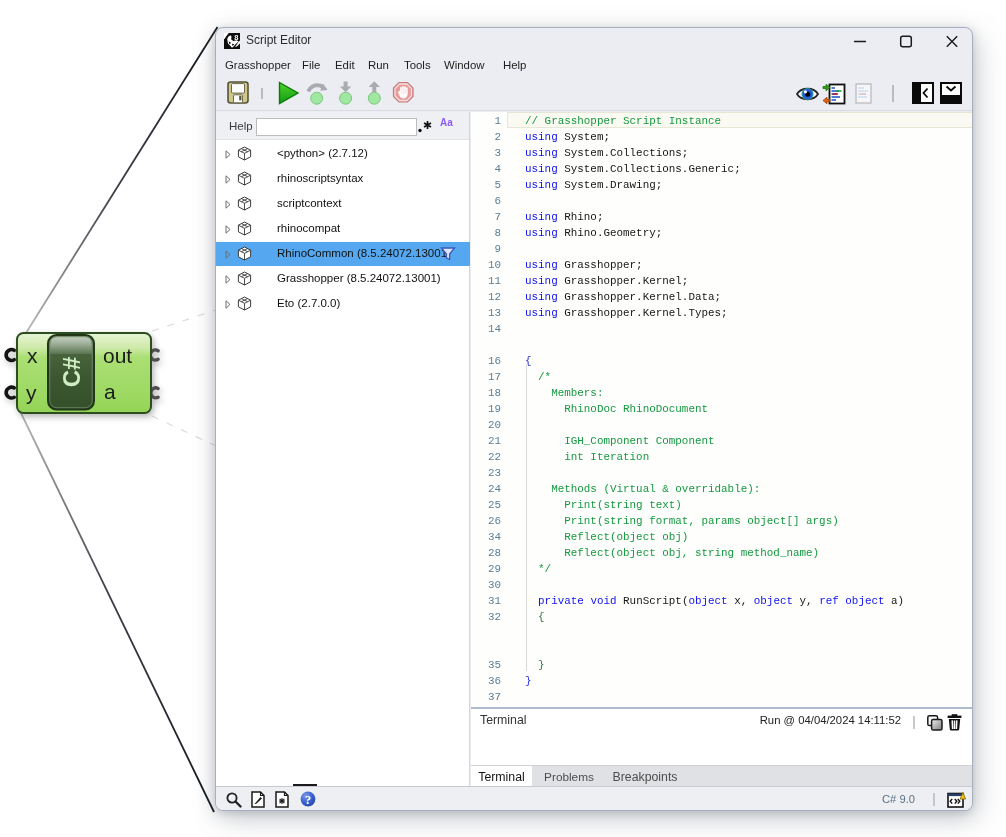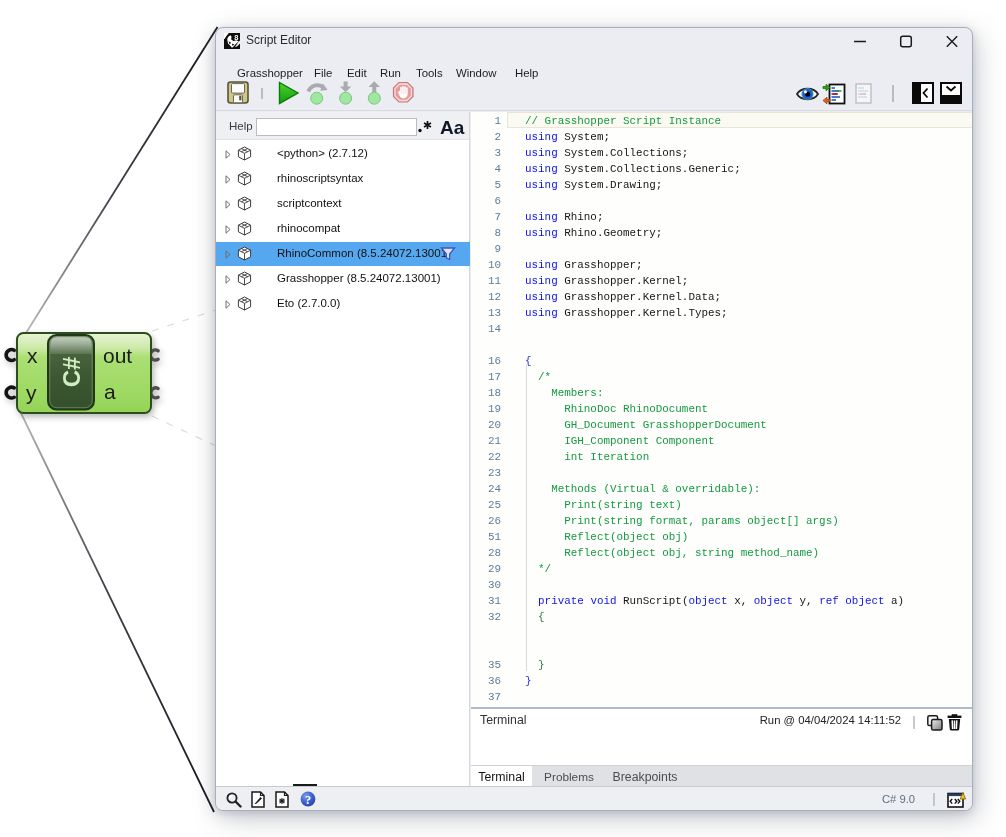--- a/index.html
+++ b/index.html
@@ -15,21 +15,21 @@
   overflow:hidden; }
 
 
 #titlebar { position:absolute; left:0; top:0; width:100%; height:27px; }
 #titlebar .ttl { position:absolute; left:30px; top:5px; font-size:12px; color:#2b2b2b; }
 #ticon { position:absolute; left:8px; top:5px; width:16px; height:16px; }
 .wbtn { position:absolute; top:0; width:14px; height:27px; }
 
 
 #menubar { position:absolute; left:0; top:27px; width:100%; height:22px; font-size:11.4px; color:#1d1d1d; }
-#menubar span { position:absolute; top:12px;margin-left:12px; }
+#menubar span { position:absolute; top:4px; }
 
 
 #toolbar { position:absolute; left:0; top:49px; width:100%; height:34px; border-bottom:1px solid #d9dbe0; }
 .tb { position:absolute; top:3px; }
 
 
 #sidepanel { position:absolute; left:0; top:84px; width:254px; height:674px; background:#ffffff; border-right:1px solid #d4d6db; }
 #helprow { position:absolute; left:0; top:0; width:100%; height:28px; background:#eff0f3; border-bottom:1px solid #e3e4e8; }
 #helprow .lbl { position:absolute; left:13px; top:8px; font-size:11.5px; color:#3a3a3a; }
 #helprow input { position:absolute; left:40px; top:6px; width:161px; height:18px; border:1px solid #bcbcbc; background:#fff; outline:none; }
@@ -253,21 +253,21 @@
 </svg>
 </div>
   <div id="sidepanel">
     <div id="helprow">
       <span class="lbl">Help</span>
       <input type="text" style="">
       <svg style="position:absolute;left:201px;top:6px" width="18" height="16" viewBox="0 0 18 16">
 <circle cx="3" cy="12.5" r="1.7" fill="#111"></circle>
 <path d="M10.5 3 L10.5 11 M7 5 L14 9 M14 5 L7 9" stroke="#111" stroke-width="1.7"></path>
 </svg>
-      <span style="position:absolute;left:224px;top:5px;font-size:19px;font-weight:bold;color:#0f172a">Aa</span>
+      <span style="position:absolute;left:224px;top:5px;font-size:10px;font-weight:bold;color:#8b5cf6">Aa</span>
     </div>
     <div id="tree">
 <div class="trow" style="top:0px">
             <svg class="tri" width="6" height="9" viewBox="0 0 6 9">
               <path d="M1 0.8 L5 4.5 L1 8.2 Z" fill="none" stroke="#6e6e6e" stroke-width="1"></path>
             </svg>
             <svg class="cube" width="15" height="15" viewBox="0 0 15 15">
 <path d="M7.5 1 L13.6 4.2 L13.6 10.8 L7.5 14 L1.4 10.8 L1.4 4.2 Z" fill="#fff" stroke="#3c3c3c" stroke-width="1"></path>
 <path d="M1.4 4.2 L7.5 7.3 L13.6 4.2 M7.5 7.3 L7.5 14 M4.4 2.6 L10.6 5.7 M10.6 2.6 L4.4 5.7" fill="none" stroke="#3c3c3c" stroke-width="0.9"></path>
 </svg>
@@ -353,28 +353,28 @@
 <div class="row" style="top:129px"><span class="num">9</span><span class="src"></span></div>
 <div class="row" style="top:145px"><span class="num">10</span><span class="src"><span class="k">using</span> Grasshopper;</span></div>
 <div class="row" style="top:161px"><span class="num">11</span><span class="src"><span class="k">using</span> Grasshopper.Kernel;</span></div>
 <div class="row" style="top:177px"><span class="num">12</span><span class="src"><span class="k">using</span> Grasshopper.Kernel.Data;</span></div>
 <div class="row" style="top:193px"><span class="num">13</span><span class="src"><span class="k">using</span> Grasshopper.Kernel.Types;</span></div>
 <div class="row" style="top:209px"><span class="num">14</span><span class="src"></span></div>
 <div class="row" style="top:241px"><span class="num">16</span><span class="src"><span class="b1">{</span></span></div>
 <div class="row" style="top:257px"><span class="num">17</span><span class="src">  <span class="c">/*</span></span></div>
 <div class="row" style="top:273px"><span class="num">18</span><span class="src">    <span class="c">Members:</span></span></div>
 <div class="row" style="top:289px"><span class="num">19</span><span class="src">      <span class="c">RhinoDoc RhinoDocument</span></span></div>
-<div class="row" style="top:305px"><span class="num">20</span><span class="src">      <span class="c">GH_Document GrasshopperDocument</span></span></div>
+<div class="row" style="top:305px"><span class="num">20</span></div>
 <div class="row" style="top:321px"><span class="num">21</span><span class="src">      <span class="c">IGH_Component Component</span></span></div>
 <div class="row" style="top:337px"><span class="num">22</span><span class="src">      <span class="c">int Iteration</span></span></div>
 <div class="row" style="top:353px"><span class="num">23</span><span class="src"></span></div>
 <div class="row" style="top:369px"><span class="num">24</span><span class="src">    <span class="c">Methods (Virtual &amp; overridable):</span></span></div>
 <div class="row" style="top:385px"><span class="num">25</span><span class="src">      <span class="c">Print(string text)</span></span></div>
 <div class="row" style="top:401px"><span class="num">26</span><span class="src">      <span class="c">Print(string format, params object[] args)</span></span></div>
-<div class="row" style="top:417px"><span class="num">51</span><span class="src">      <span class="c">Reflect(object obj)</span></span></div>
+<div class="row" style="top:417px"><span class="num">34</span><span class="src">      <span class="c">Reflect(object obj)</span></span></div>
 <div class="row" style="top:433px"><span class="num">28</span><span class="src">      <span class="c">Reflect(object obj, string method_name)</span></span></div>
 <div class="row" style="top:449px"><span class="num">29</span><span class="src">  <span class="c">*/</span></span></div>
 <div class="row" style="top:465px"><span class="num">30</span><span class="src"></span></div>
 <div class="row" style="top:481px"><span class="num">31</span><span class="src">  <span class="k">private</span> <span class="k">void</span> RunScript(<span class="k">object</span> x, <span class="k">object</span> y, <span class="k">ref</span> <span class="k">object</span> a)</span></div>
 <div class="row" style="top:497px"><span class="num">32</span><span class="src">  <span class="b2">{</span></span></div>
 <div class="row" style="top:545px"><span class="num">35</span><span class="src">  <span class="b2">}</span></span></div>
 <div class="row" style="top:561px"><span class="num">36</span><span class="src"><span class="b1">}</span></span></div>
 <div class="row" style="top:577px"><span class="num">37</span><span class="src"></span></div>
 </div>
     <div id="termdiv"></div>

